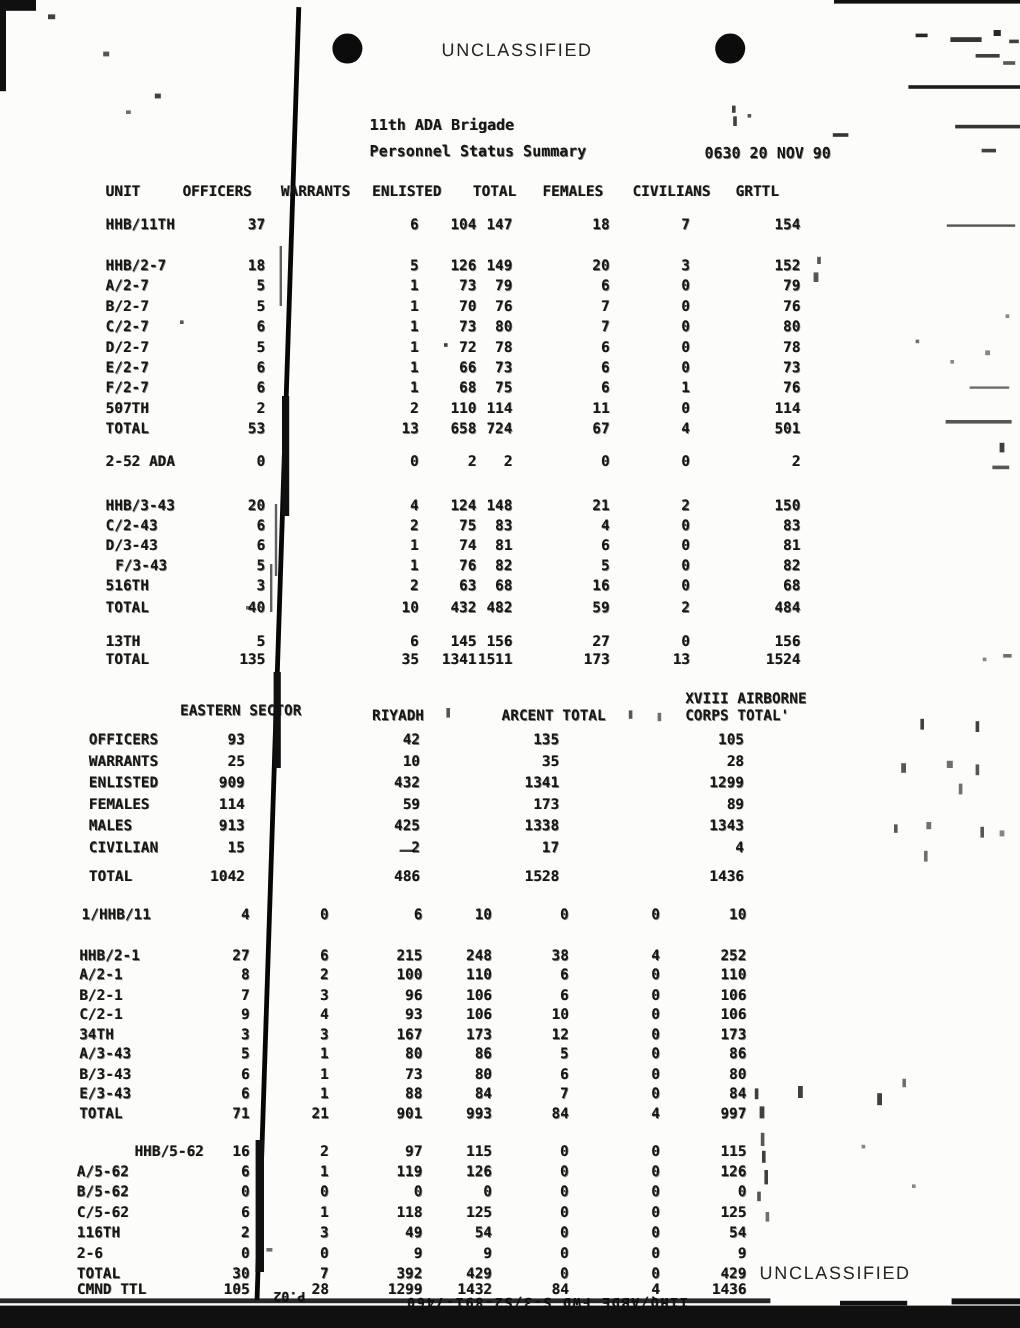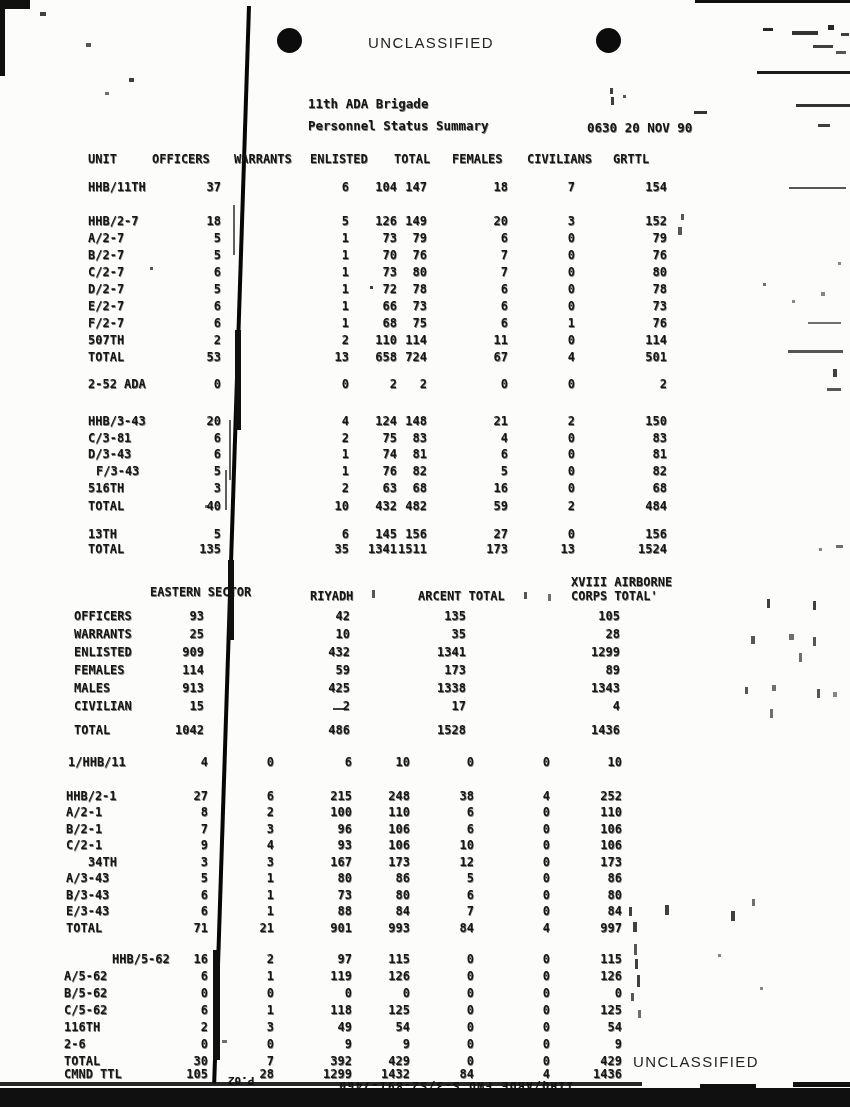--- a/index.html
+++ b/index.html
@@ -134,21 +134,21 @@
     <span class="dm" style="right: 275px; top: 378px;">0</span>
     <span class="dm" style="right: 183px; top: 378px;">2</span>
     <span class="dm" style="left: 88px; top: 415px;">HHB/3-43</span>
     <span class="dm" style="right: 629px; top: 415px;">20</span>
     <span class="dm" style="right: 501px; top: 415px;">4</span>
     <span class="dm" style="right: 453px; top: 415px;">124</span>
     <span class="dm" style="right: 423px; top: 415px;">148</span>
     <span class="dm" style="right: 342px; top: 415px;">21</span>
     <span class="dm" style="right: 275px; top: 415px;">2</span>
     <span class="dm" style="right: 183px; top: 415px;">150</span>
-    <span class="dm" style="left: 88px; top: 432px;">C/3-81</span>
+    <span class="dm" style="left: 88px; top: 432px;">C/2-43</span>
     <span class="dm" style="right: 629px; top: 432px;">6</span>
     <span class="dm" style="right: 501px; top: 432px;">2</span>
     <span class="dm" style="right: 453px; top: 432px;">75</span>
     <span class="dm" style="right: 423px; top: 432px;">83</span>
     <span class="dm" style="right: 342px; top: 432px;">4</span>
     <span class="dm" style="right: 275px; top: 432px;">0</span>
     <span class="dm" style="right: 183px; top: 432px;">83</span>
     <span class="dm" style="left: 88px; top: 448px;">D/3-43</span>
     <span class="dm" style="right: 629px; top: 448px;">6</span>
     <span class="dm" style="right: 501px; top: 448px;">1</span>
@@ -230,21 +230,21 @@
     <span class="dm" style="right: 300px; top: 823px;">0</span>
     <span class="dm" style="right: 228px; top: 823px;">106</span>
     <span class="dm" style="left: 66px; top: 839px;">C/2-1</span>
     <span class="dm" style="right: 642px; top: 839px;">9</span>
     <span class="dm" style="right: 576px; top: 839px;">4</span>
     <span class="dm" style="right: 498px; top: 839px;">93</span>
     <span class="dm" style="right: 440px; top: 839px;">106</span>
     <span class="dm" style="right: 376px; top: 839px;">10</span>
     <span class="dm" style="right: 300px; top: 839px;">0</span>
     <span class="dm" style="right: 228px; top: 839px;">106</span>
-    <span class="dm" style="left: 66px; top: 856px; margin-left: 22px;">34TH</span>
+    <span class="dm" style="left: 66px; top: 856px;">34TH</span>
     <span class="dm" style="right: 642px; top: 856px;">3</span>
     <span class="dm" style="right: 576px; top: 856px;">3</span>
     <span class="dm" style="right: 498px; top: 856px;">167</span>
     <span class="dm" style="right: 440px; top: 856px;">173</span>
     <span class="dm" style="right: 376px; top: 856px;">12</span>
     <span class="dm" style="right: 300px; top: 856px;">0</span>
     <span class="dm" style="right: 228px; top: 856px;">173</span>
     <span class="dm" style="left: 66px; top: 872px;">A/3-43</span>
     <span class="dm" style="right: 642px; top: 872px;">5</span>
     <span class="dm" style="right: 576px; top: 872px;">1</span>

